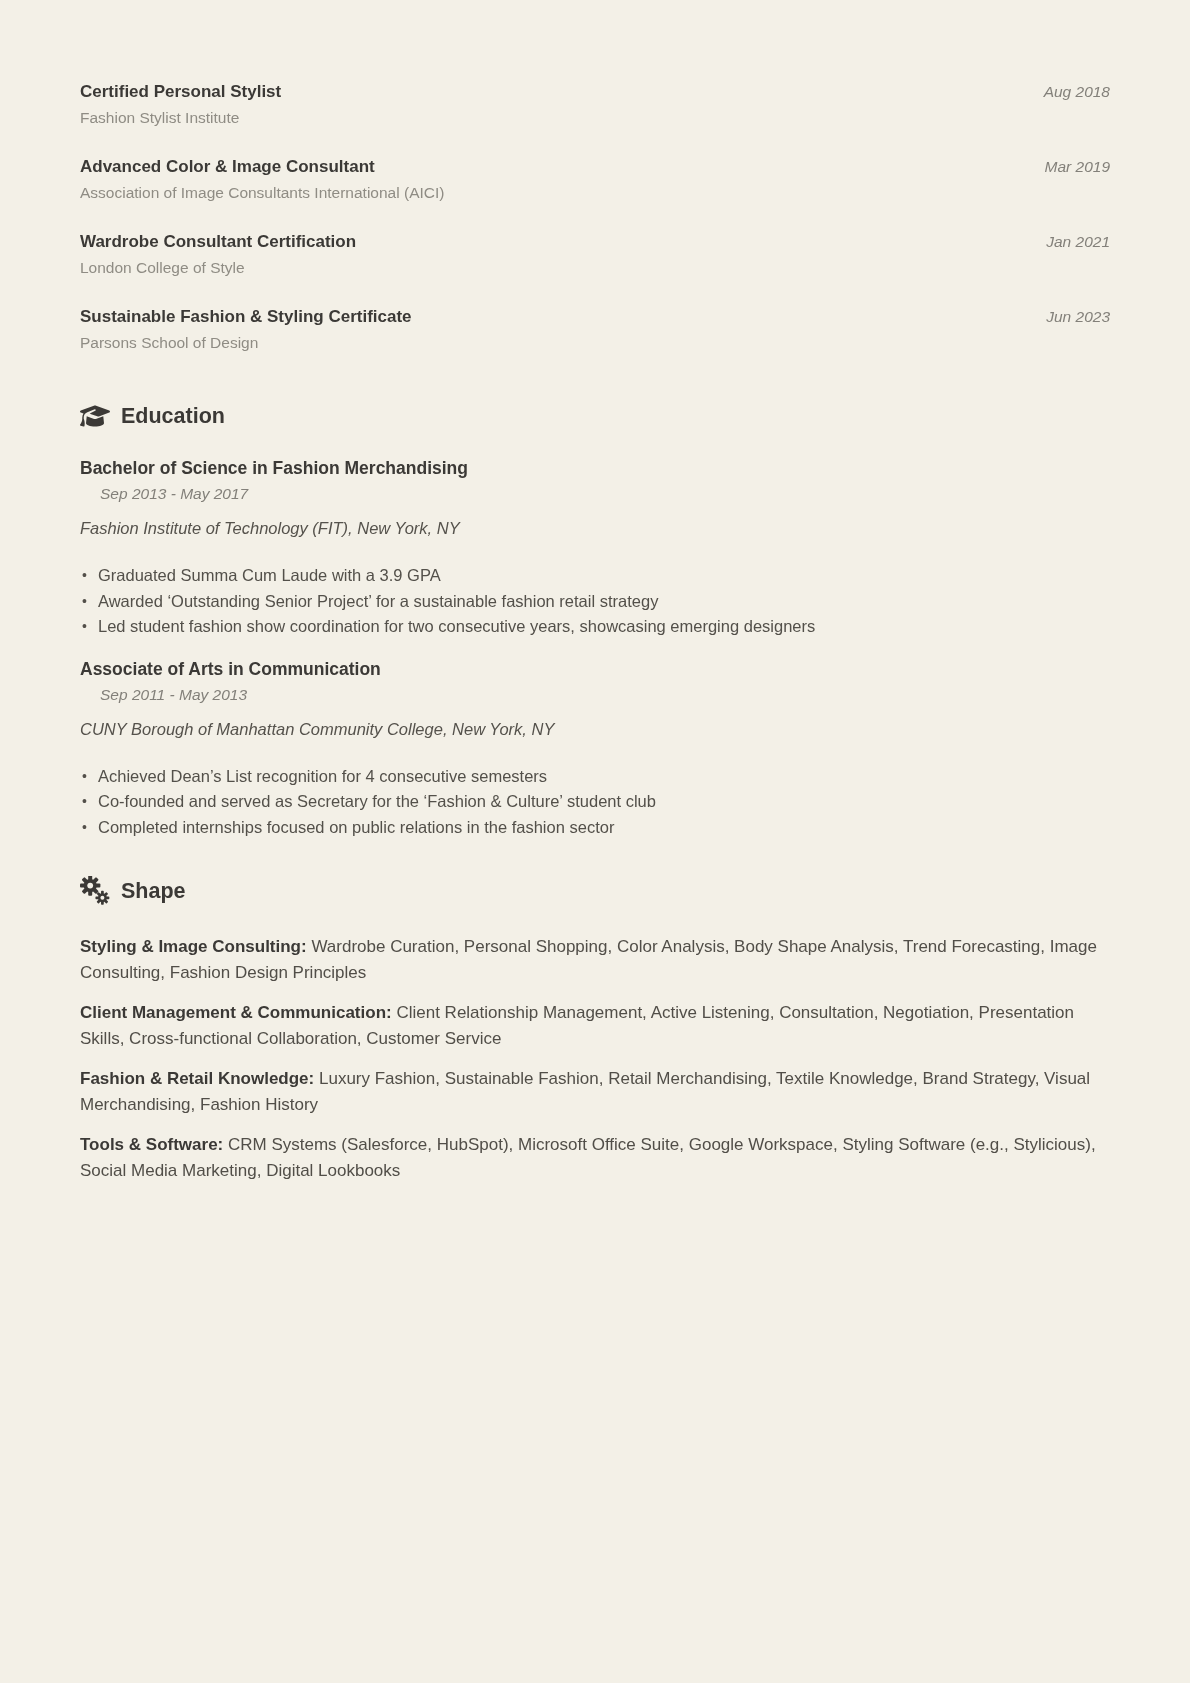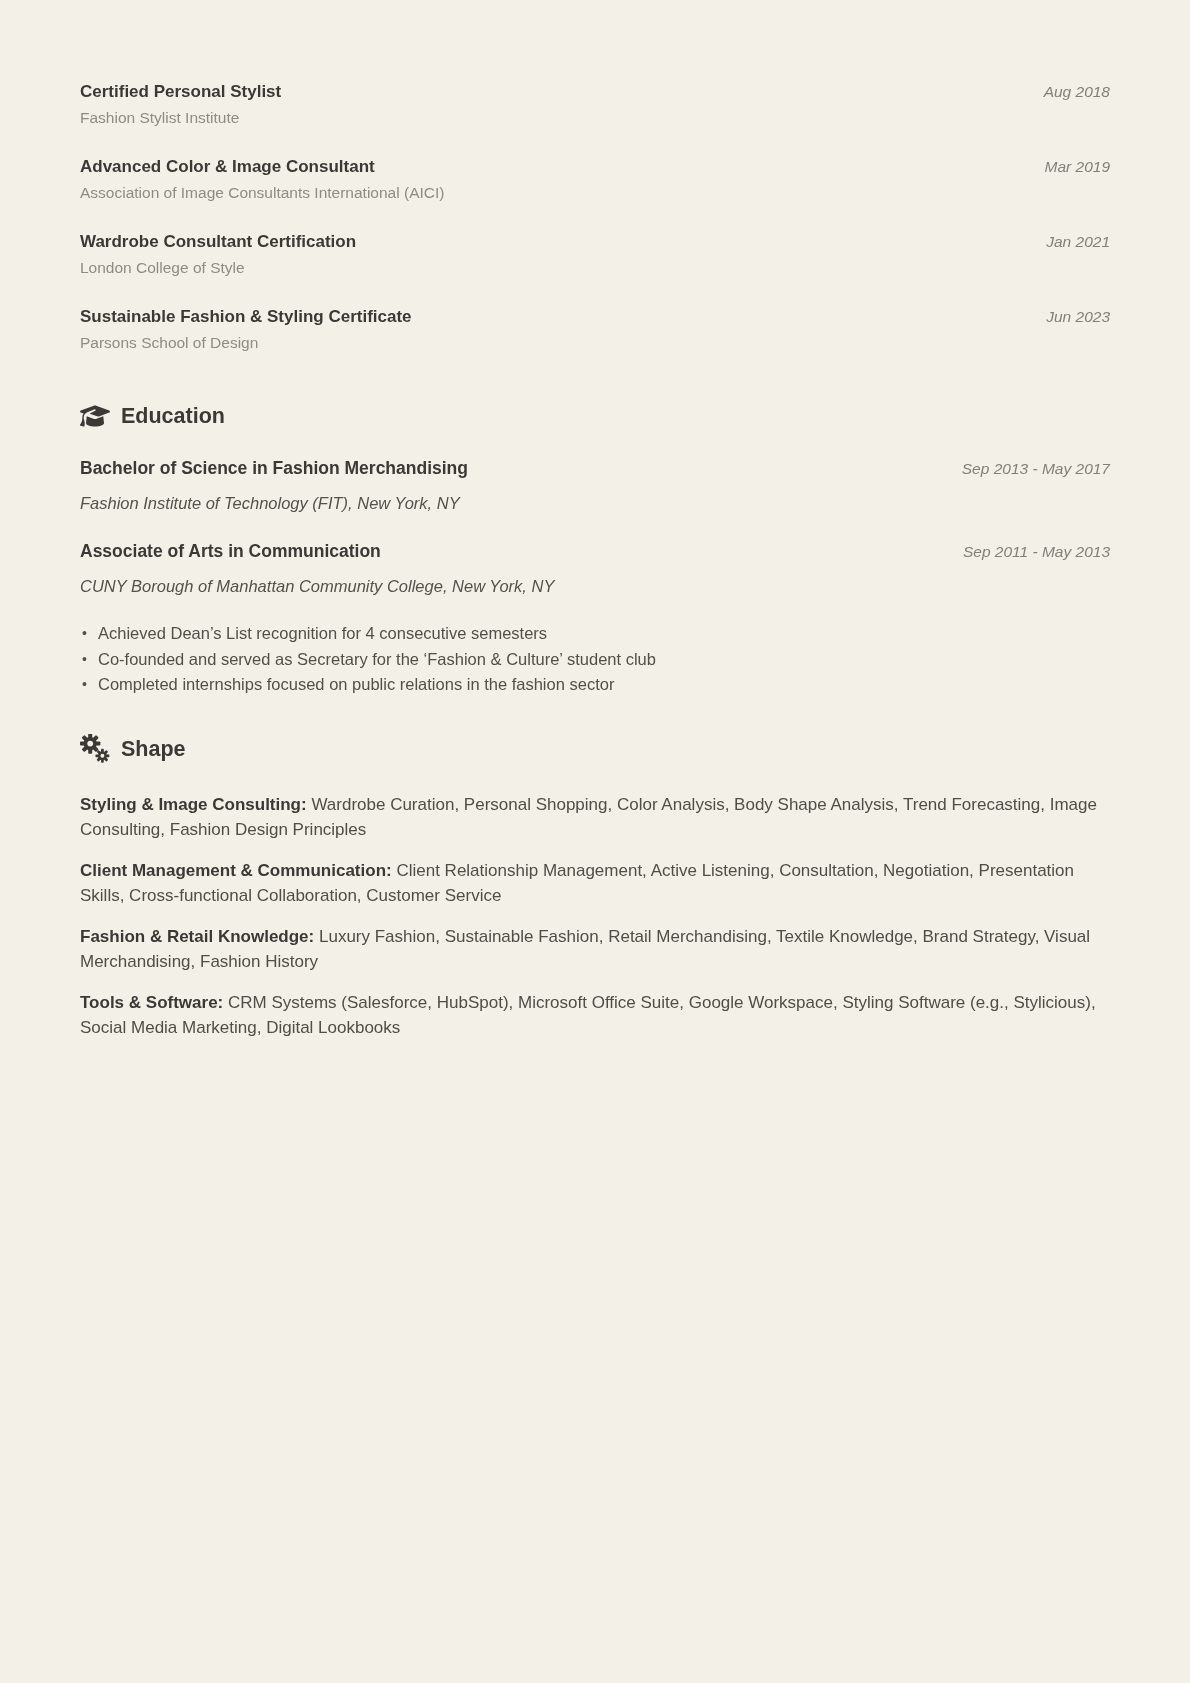--- a/index.html
+++ b/index.html
@@ -55,21 +55,21 @@
     font-size: 21.5px;
     line-height: 30px;
     font-weight: 700;
     color: #3b3936;
   }
   .heading-education { margin-top: 45px; margin-bottom: 24px; }
   .heading-skills    { margin-top: 36px; margin-bottom: 28px; }
   .section-heading .icon { display: inline-flex; flex: 0 0 auto; }
 
   
-  .degree-row { margin-bottom: 8px; }
+  .degree-row { margin-bottom: 8px; flex-direction: column; }
   .degree-title {
     margin: 0;
     font-size: 17.5px;
     line-height: 26px;
     font-weight: 700;
     color: #3b3936;
   }
   .institution {
     font-size: 16.5px;
     line-height: 26px;
@@ -157,20 +157,25 @@
       </span>
       <span>Education</span>
     </h2>
 
     <div class="edu-entry">
       <div class="row degree-row">
         <h3 class="degree-title">Bachelor of Science in Fashion Merchandising</h3>
         <span class="date">Sep 2013 - May 2017</span>
       </div>
       <div class="institution">Fashion Institute of Technology (FIT), New York, NY</div>
+      <ul class="bullets">
+        <li>Graduated Summa Cum Laude with a 3.9 GPA</li>
+        <li>Awarded ‘Outstanding Senior Project’ for a sustainable fashion retail strategy</li>
+        <li>Led student fashion show coordination for two consecutive years, showcasing emerging designers</li>
+      </ul>
     </div>
 
     <div class="edu-entry">
       <div class="row degree-row">
         <h3 class="degree-title">Associate of Arts in Communication</h3>
         <span class="date">Sep 2011 - May 2013</span>
       </div>
       <div class="institution">CUNY Borough of Manhattan Community College, New York, NY</div>
       <ul class="bullets">
         <li>Achieved Dean’s List recognition for 4 consecutive semesters</li>

